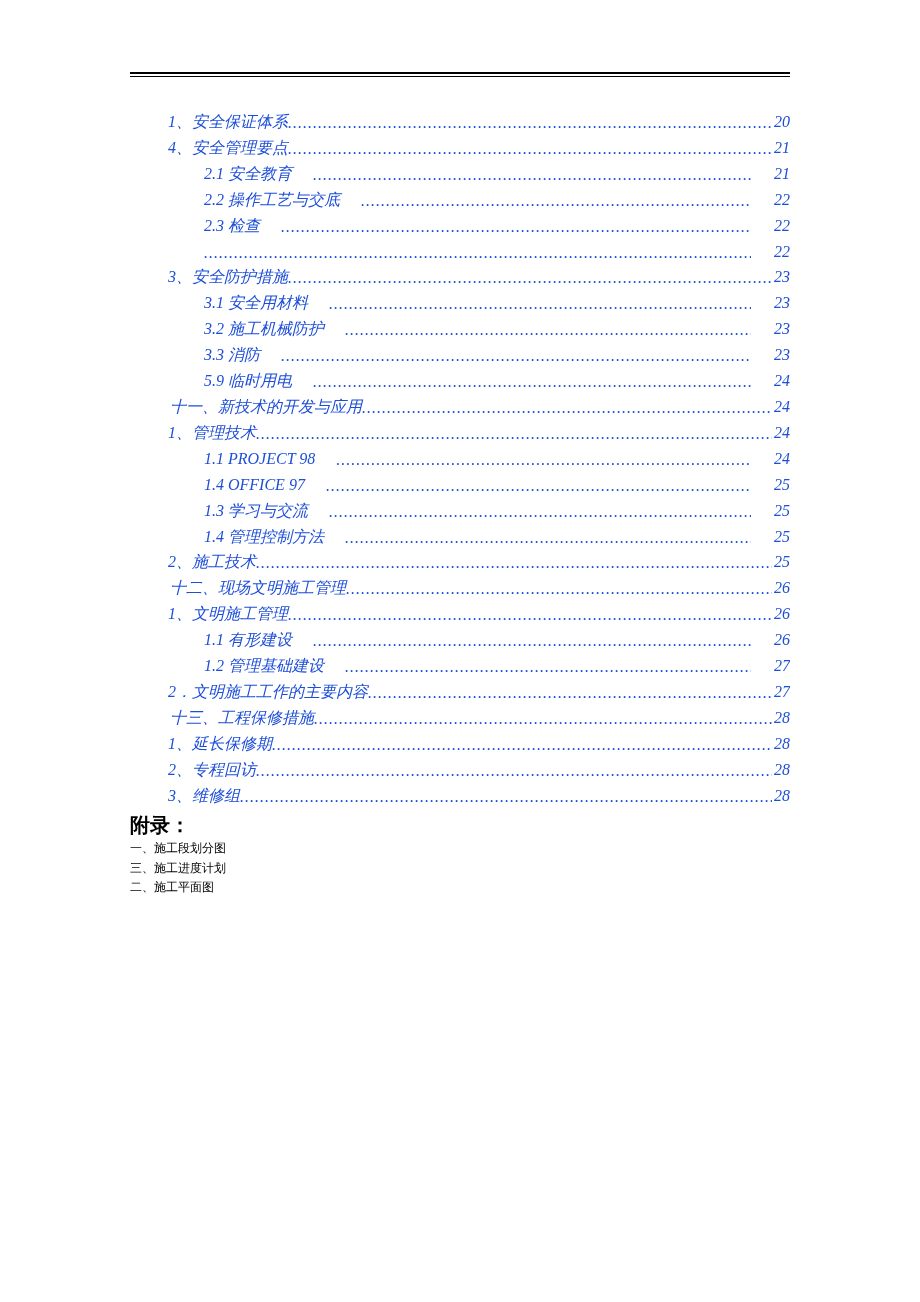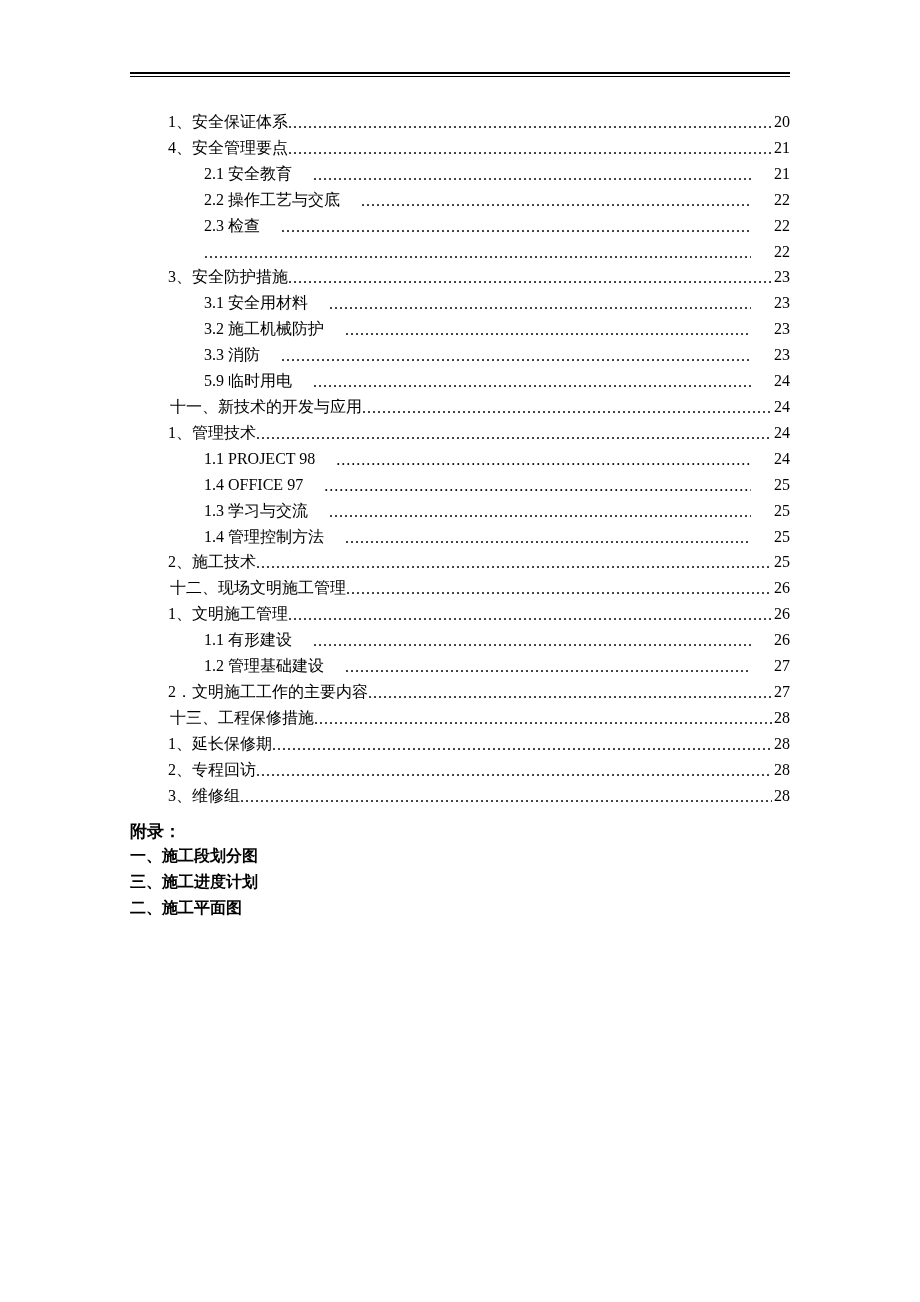--- a/index.html
+++ b/index.html
@@ -15,21 +15,22 @@
     }
     .header-rule {
       border-top: 2px solid #000;
       border-bottom: 1px solid #000;
       height: 5px;
       margin-bottom: 32px;
     }
     .toc {
       font-size: 16px;
       line-height: 1.62;
-      color: #000000;
+      color: #1d4ed8;
+      font-style: italic;
     }
     .toc-entry {
       display: flex;
       align-items: baseline;
       white-space: nowrap;
       overflow: hidden;
     }
     .indent-0 { padding-left: 0; margin-left: 40px; }
     .indent-1 { padding-left: 38px; }
     .indent-2 { padding-left: 74px; gap: 21px; }
@@ -40,27 +41,26 @@
       letter-spacing: 1px;
       position: relative;
       top: 1px;
     }
     .toc-leader::after {
       content: "..................................................................................................................................................................................";
     }
     .toc-page { flex: 0 0 auto; padding-left: 2px; }
     .appendix-heading {
       font-weight: bold;
-      font-size: 17px;
-      margin-top: 12px;
+      font-size: 20px;
+      margin-top: 4px;
     }
     .appendix-item {
-      font-size: 16px;
+      font-size: 12px;
       line-height: 1.6;
-      font-weight: bold;
     }
   </style>
 </head>
 <body>
 
 <div class="page">
   <div class="header-rule"></div>
 
   <div class="toc" id="toc-container">
       <div class="toc-entry indent-1">

